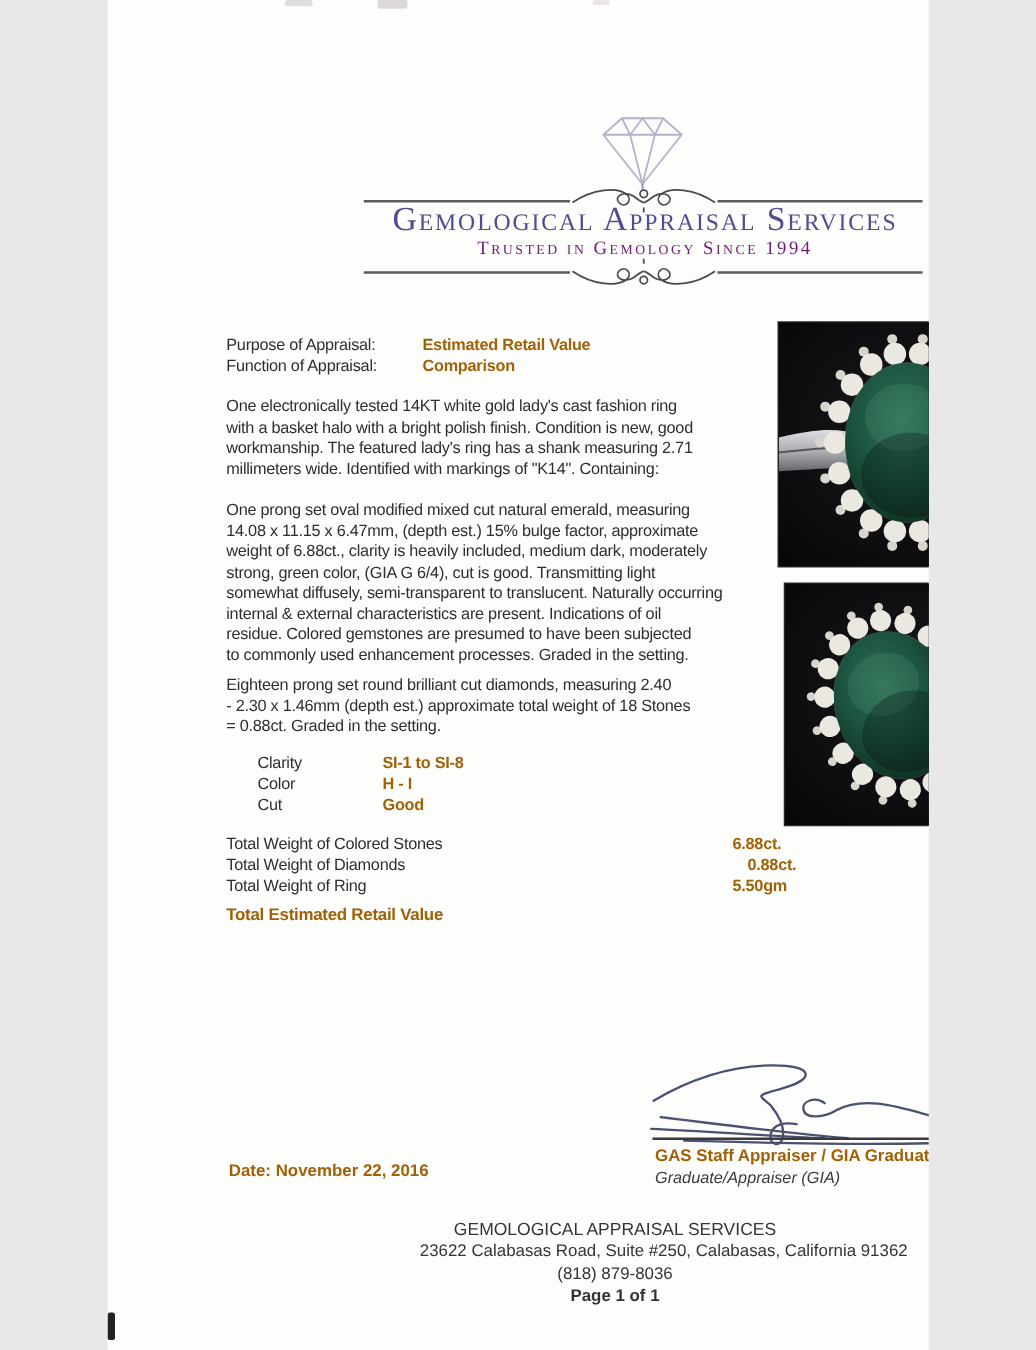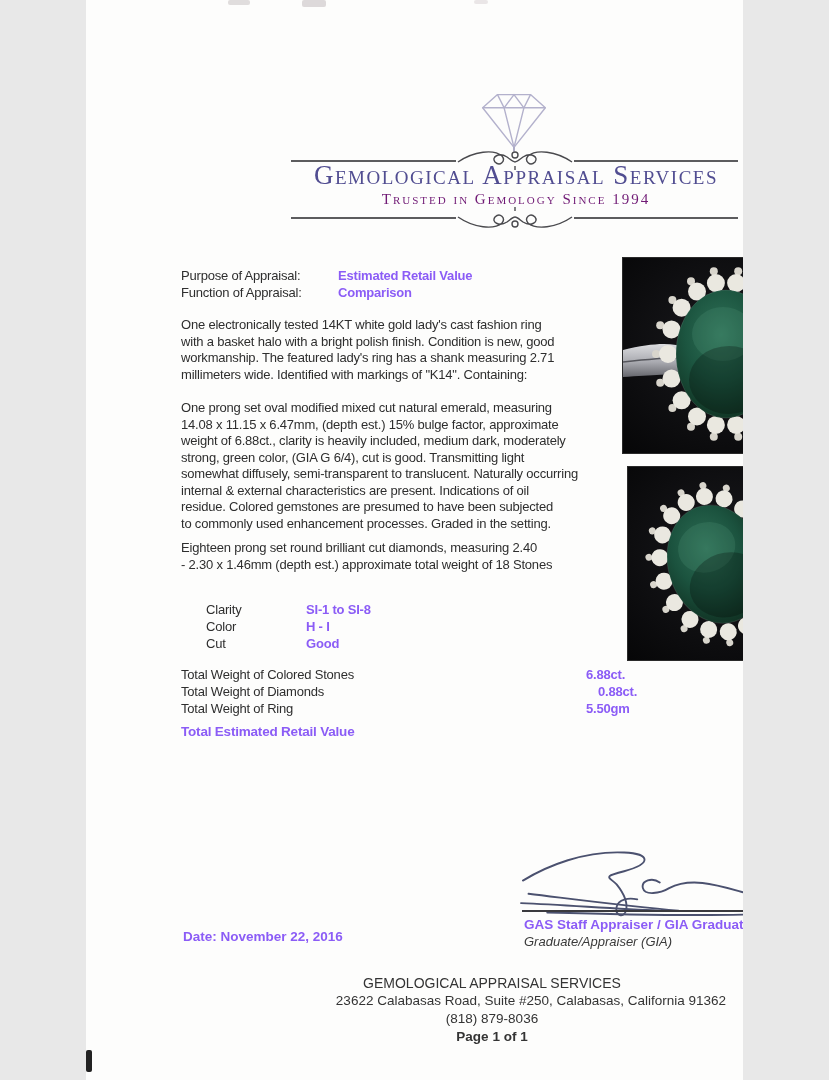--- a/index.html
+++ b/index.html
@@ -3,21 +3,21 @@
 <meta charset="utf-8">
 <style>
   html,body{margin:0;padding:0;background:#e8e8e8;}
   .doc{
     position:relative; width:657px; height:1080px; margin:0 auto;
     background:#fdfdfc; overflow:hidden;
     font-family:"Liberation Sans", sans-serif; color:#2b2b2b;
   }
   .abs{position:absolute;}
   .body-text{font-size:13px; line-height:16.5px; letter-spacing:-0.2px; color:#2e2e2e;}
-  .b{font-weight:bold; color:#8b5cf6;}
+  .b{font-weight:bold; color:#a16207;}
   .center{text-align:center;}
   
   .rule-row{display:flex; align-items:center;}
   .rule{flex:1; height:2px; background:#3f3f42; opacity:.85;}
   .title{
     font-family:"Liberation Serif", serif; font-variant:small-caps;
     font-size:27px; letter-spacing:1.5px; color:#514d91; white-space:nowrap;
   }
   .tagline{
     font-family:"Liberation Serif", serif; font-variant:small-caps;
@@ -101,20 +101,21 @@
     <div>strong, green color, (GIA G 6/4), cut is good. Transmitting light</div>
     <div>somewhat diffusely, semi-transparent to translucent. Naturally occurring</div>
     <div>internal &amp; external characteristics are present. Indications of oil</div>
     <div>residue. Colored gemstones are presumed to have been subjected</div>
     <div>to commonly used enhancement processes. Graded in the setting.</div>
   </div>
 
   <div class="abs body-text" style="left:95px;top:540px;width:460px;">
     <div>Eighteen prong set round brilliant cut diamonds, measuring 2.40</div>
     <div>- 2.30 x 1.46mm (depth est.) approximate total weight of 18 Stones</div>
+    <div>= 0.88ct. Graded in the setting.</div>
   </div>
 
   <div class="row body-text" style="left:120px;top:602px;">
     <span>Clarity</span>
     <span class="b abs" style="left:100px;">SI-1 to SI-8</span>
   </div>
   <div class="row body-text" style="left:120px;top:619px;">
     <span>Color</span>
     <span class="b abs" style="left:100px;">H - I</span>
   </div>

